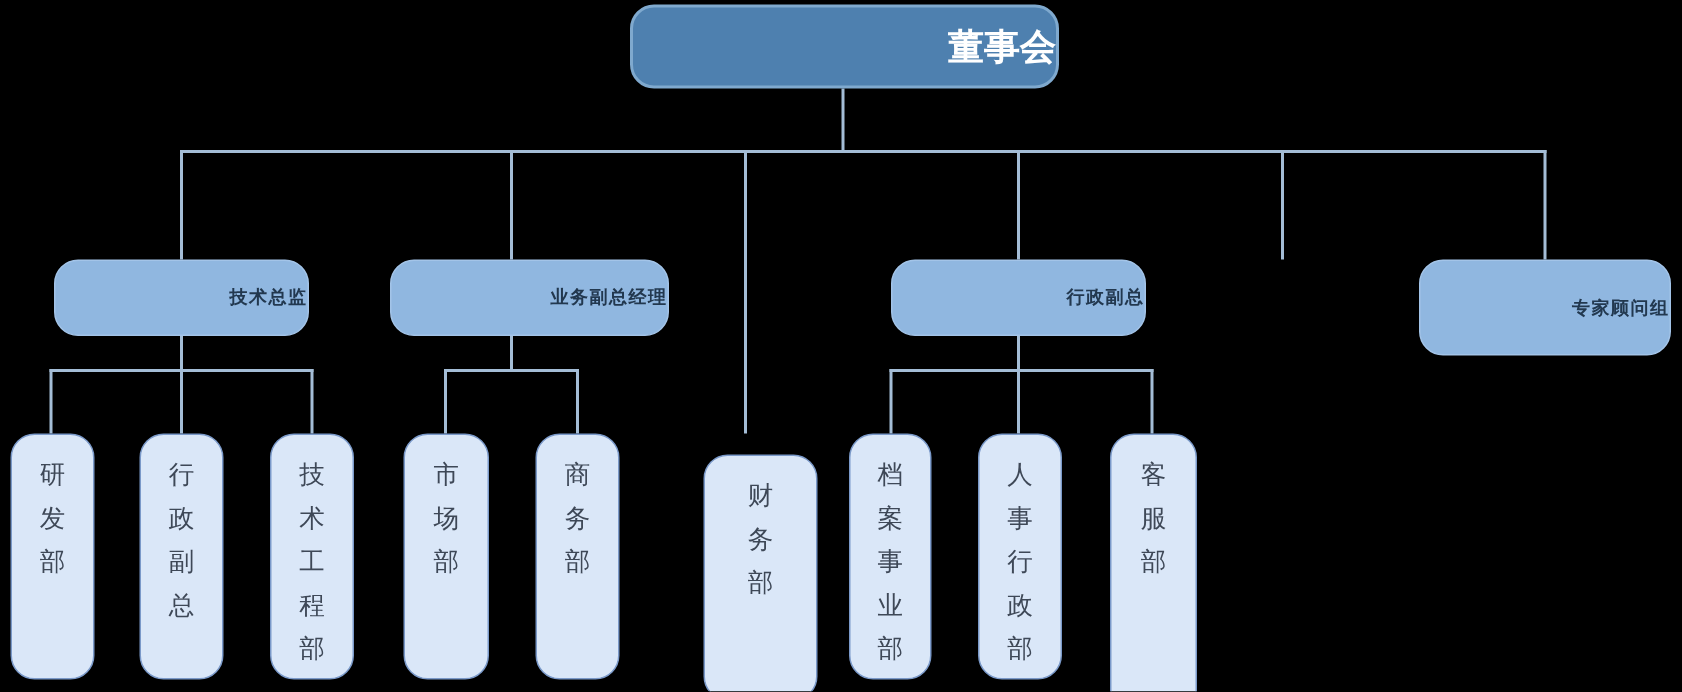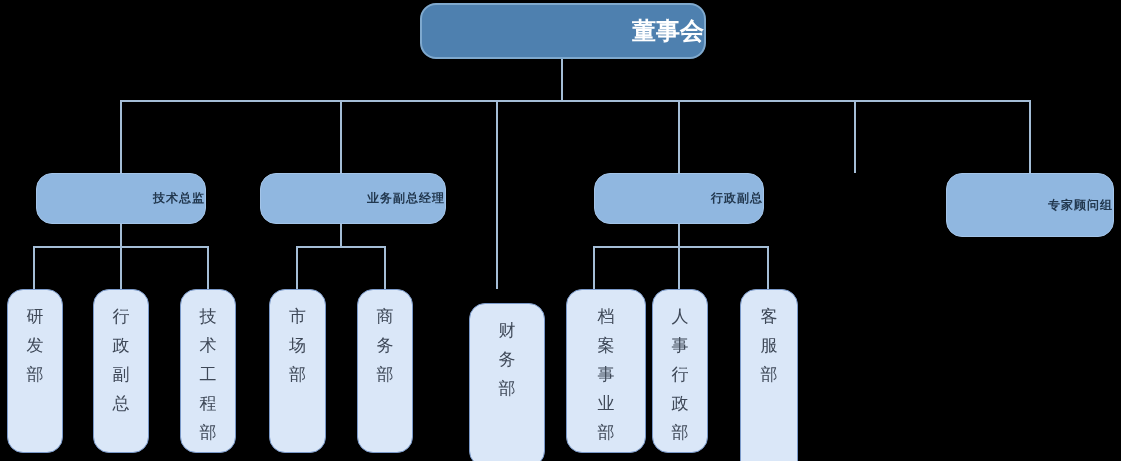--- a/index.html
+++ b/index.html
@@ -104,21 +104,21 @@
   </div>
   <div class="node dept" style="left:357px;top:289px;width:56px;height:164px">
     <span class="v-label">商务部</span>
   </div>
   <div class="node dept" style="left:269px;top:289px;width:57px;height:164px">
     <span class="v-label">市场部</span>
   </div>
   <div class="node dept" style="left:469px;top:303px;width:76px;height:164px">
     <span class="v-label">财务部</span>
   </div>
-  <div class="node dept" style="left:566px;top:289px;width:80px;height:164px">
+  <div class="node dept" style="left:566px;top:289px;width:55px;height:164px">
     <span class="v-label">档案事业部</span>
   </div>
   <div class="node dept" style="left:652px;top:289px;width:56px;height:164px">
     <span class="v-label">人事行政部</span>
   </div>
   <div class="node dept" style="left:740px;top:289px;width:58px;height:188px">
     <span class="v-label">客服部</span>
   </div>
 
 </div>

